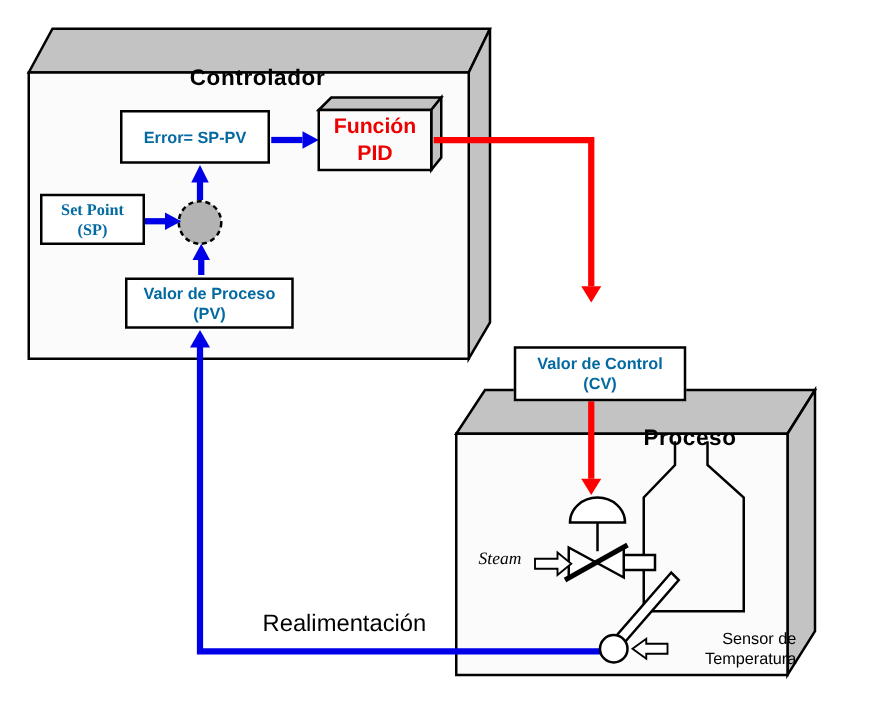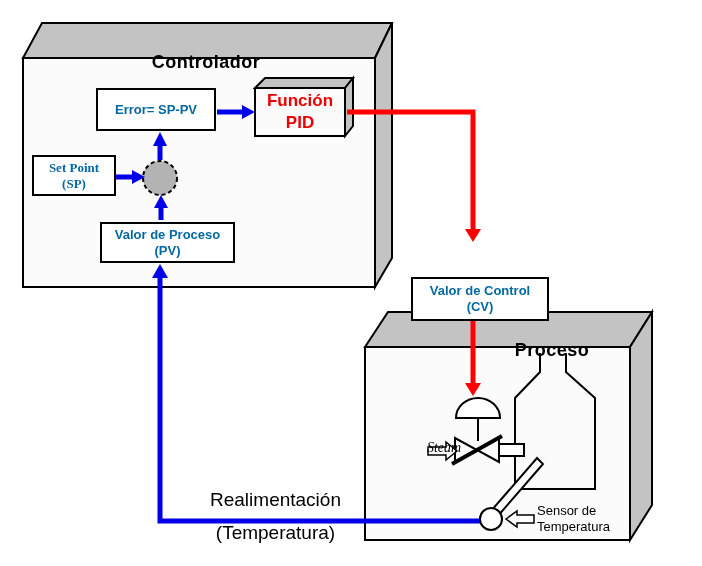--- a/index.html
+++ b/index.html
@@ -29,21 +29,21 @@
     position:absolute; background:#fff; border:2px solid #000;
     display:flex; flex-direction:column; align-items:center; justify-content:center;
     text-align:center; color:#0369a1; font-weight:bold; font-size:13px; line-height:16px;
     box-sizing:border-box;
   }
   .pid-text {
     position:absolute; display:flex; flex-direction:column; align-items:center; justify-content:center;
     text-align:center; color:#ee0000; font-weight:bold; font-size:17px; line-height:22px;
   }
   .steam { font-family:"Liberation Serif", serif; font-style:italic; font-size:14px; text-align:center; }
-  .sensor-lbl { font-size:13px; line-height:16px; text-align:left; }
+  .sensor-lbl { font-size:13px; line-height:16px; text-align:right; }
 </style>
 </head>
 <body>
 
 <div class="stage">
 
   <svg width="702" height="566" viewBox="0 0 702 566">
 
     <g>
       <polygon class="face" points="42,23 392,23 375,58 23,58"></polygon>
@@ -136,24 +136,23 @@
   <div class="pid-text" style="left:255px; top:88px; width:90px; height:48px;">
     <span>Función</span>
     <span>PID</span>
   </div>
 
   <div class="box" style="left:411px; top:241px; width:138px; height:44px;margin-top:36px;">
     <span>Valor de Control</span>
     <span>(CV)</span>
   </div>
 
-  <div class="lbl steam" style="left:376px; top:440px; width:48px;margin-left:44px;">Steam</div>
+  <div class="lbl steam" style="left:376px; top:440px; width:48px;">Steam</div>
 
   <div class="lbl sensor-lbl" style="left:537px; top:503px; width:100px;">
     <span style="display:block;">Sensor de</span>
     <span style="display:block;">Temperatura</span>
   </div>
 
   <div class="lbl fb" style="left:183px; top:489px; width:185px;">Realimentación</div>
 
-  <div class="lbl fb" style="left:183px; top:522px; width:185px;">(Temperatura)</div>
 
 </div>
 
 </body></html>

